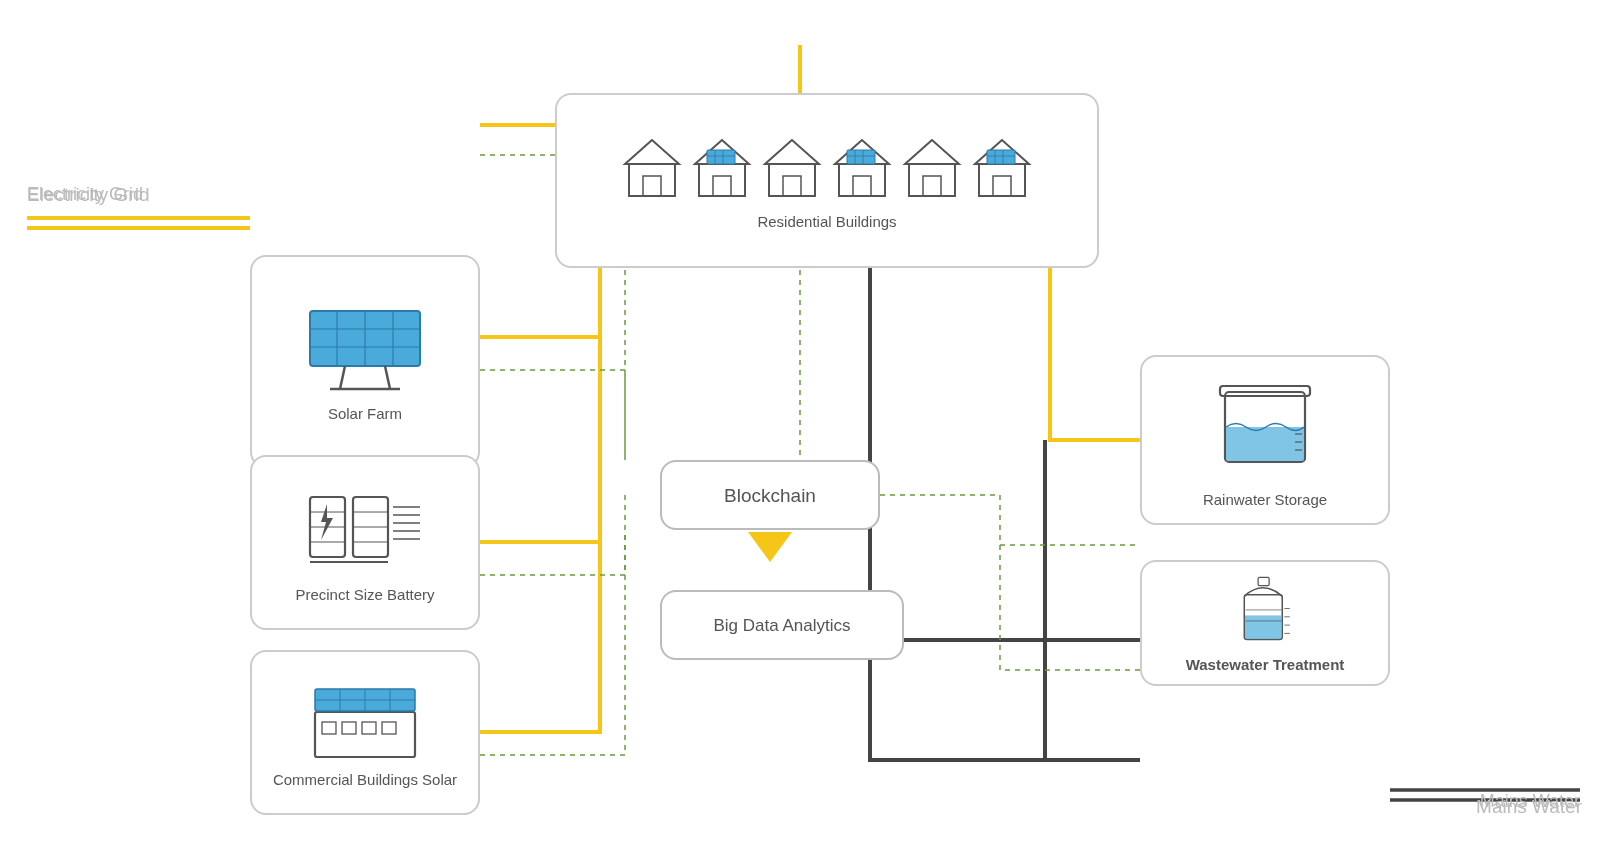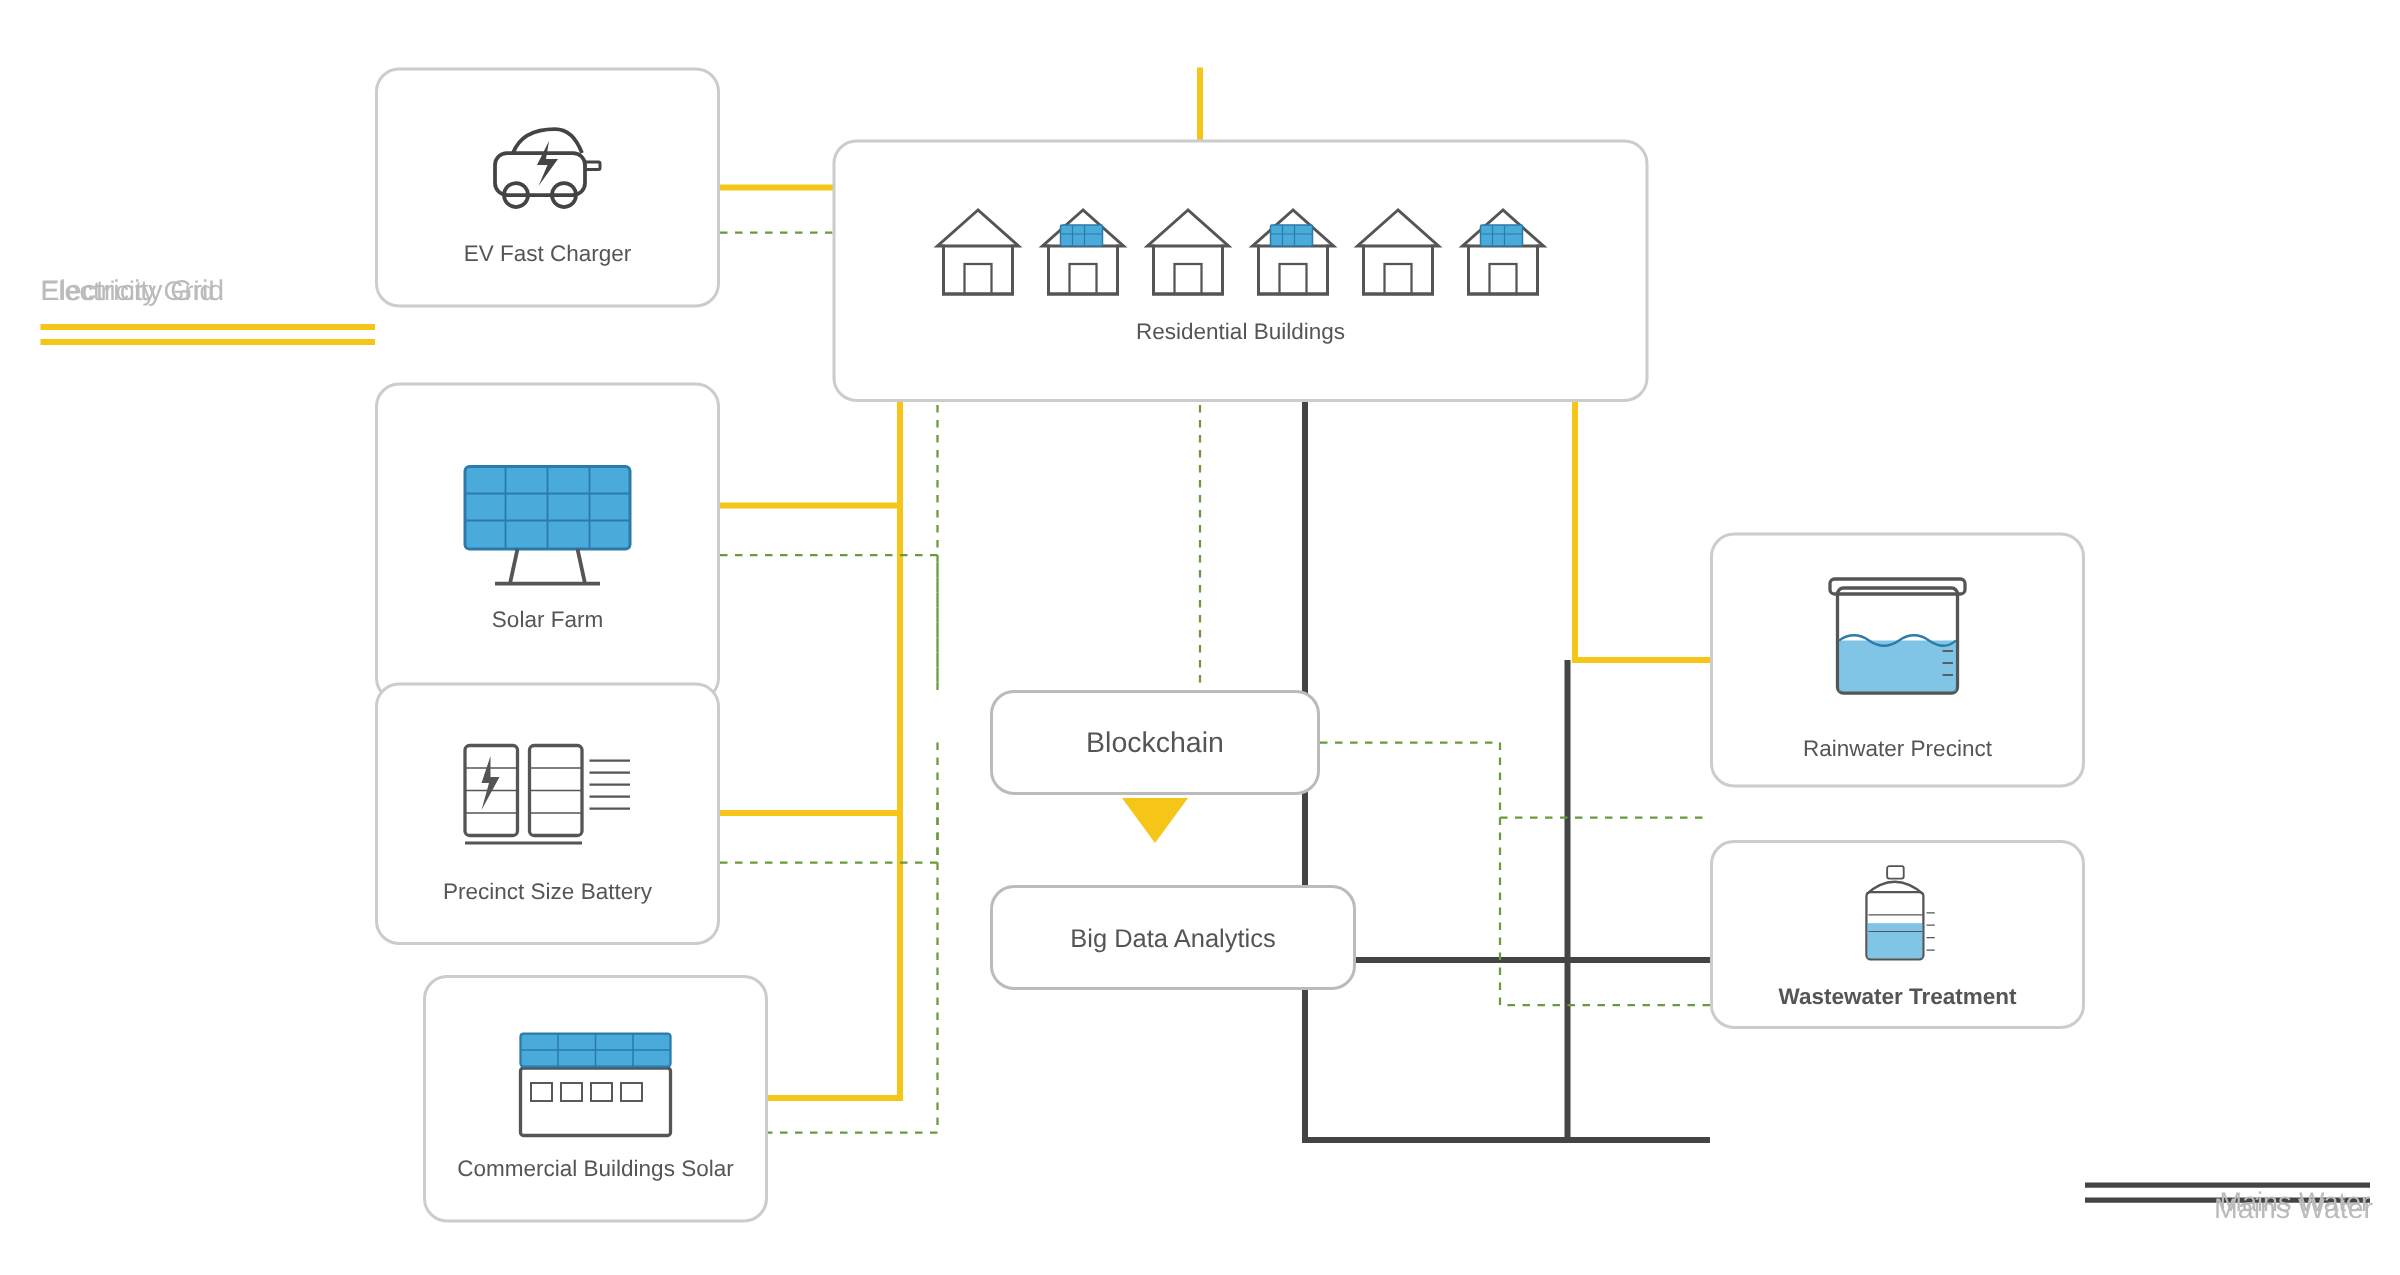--- a/index.html
+++ b/index.html
@@ -95,36 +95,20 @@
     <polyline points="800,220 800,495 660,495" fill="none" stroke="#6a9a3a" stroke-width="1.5" stroke-dasharray="5,5"></polyline>
 
     <polyline points="1000,545 1000,670 1140,670" fill="none" stroke="#6a9a3a" stroke-width="1.5" stroke-dasharray="5,5"></polyline>
 
   </svg>
 
   <div class="grid-line-label" style="left:27px; top:184px;">Electricity Grid</div>
 
   <div class="grid-line-label" style="right:20px; bottom:38px;">Mains Water</div>
 
-  <div class="node" style="left:250px; top:45px; width:230px; height:160px;">
-    <svg width="90" height="80" viewBox="0 0 90 80">
-
-      <rect x="10" y="30" width="60" height="28" rx="8" fill="none" stroke="#444" stroke-width="2.5"></rect>
-
-      <path d="M22 30 Q28 14 50 14 Q62 14 68 30" fill="none" stroke="#444" stroke-width="2.5"></path>
-
-      <circle cx="24" cy="58" r="8" fill="none" stroke="#444" stroke-width="2.5"></circle>
-      <circle cx="56" cy="58" r="8" fill="none" stroke="#444" stroke-width="2.5"></circle>
-
-      <polygon points="46,22 38,38 45,38 39,52 52,34 44,34" fill="#444"></polygon>
-
-      <rect x="70" y="36" width="10" height="5" rx="1" fill="none" stroke="#444" stroke-width="2"></rect>
-    </svg>
-    <span class="node-label">EV Fast Charger</span>
-  </div>
 
   <div class="node" style="left:555px; top:45px; width:544px; height:175px;margin-top:48px;">
     <div style="display:flex; gap:8px; align-items:flex-end; justify-content:center;">
 
       <svg width="62" height="72" viewBox="0 0 62 72">
         <polygon points="31,8 4,32 8,32 8,64 54,64 54,32 58,32" fill="none" stroke="#555" stroke-width="2"></polygon>
         <rect x="8" y="32" width="46" height="32" fill="none" stroke="#555" stroke-width="2"></rect>
         <rect x="22" y="44" width="18" height="20" fill="none" stroke="#555" stroke-width="1.5"></rect>
       </svg>
 
@@ -212,21 +196,21 @@
       <line x1="88" y1="33" x2="115" y2="33" stroke="#555" stroke-width="1.5"></line>
       <line x1="88" y1="41" x2="115" y2="41" stroke="#555" stroke-width="1.5"></line>
       <line x1="88" y1="49" x2="115" y2="49" stroke="#555" stroke-width="1.5"></line>
       <line x1="88" y1="57" x2="115" y2="57" stroke="#555" stroke-width="1.5"></line>
 
       <line x1="5" y1="80" x2="83" y2="80" stroke="#555" stroke-width="2"></line>
     </svg>
     <span class="node-label">Precinct Size Battery</span>
   </div>
 
-  <div class="node" style="left:250px; top:650px; width:230px; height:165px;margin-left:32px;">
+  <div class="node" style="left:250px; top:650px; width:230px; height:165px;">
     <svg width="130" height="85" viewBox="0 0 130 85">
 
       <rect x="15" y="35" width="100" height="45" rx="2" fill="none" stroke="#555" stroke-width="2.2"></rect>
 
       <rect x="22" y="45" width="14" height="12" fill="none" stroke="#555" stroke-width="1.3"></rect>
       <rect x="42" y="45" width="14" height="12" fill="none" stroke="#555" stroke-width="1.3"></rect>
       <rect x="62" y="45" width="14" height="12" fill="none" stroke="#555" stroke-width="1.3"></rect>
       <rect x="82" y="45" width="14" height="12" fill="none" stroke="#555" stroke-width="1.3"></rect>
 
       <rect x="15" y="12" width="100" height="22" rx="2" fill="#4AABDB" stroke="#2a7aaa" stroke-width="1.5"></rect>
@@ -258,21 +242,21 @@
       <rect x="16" y="55" width="78" height="34" fill="#4AABDB" opacity="0.7"></rect>
 
       <path d="M16 55 Q26 48 36 55 Q46 62 56 55 Q66 48 76 55 Q86 62 94 55" fill="none" stroke="#2a7aaa" stroke-width="1.5"></path>
 
       <rect x="10" y="14" width="90" height="10" rx="3" fill="none" stroke="#555" stroke-width="2.2"></rect>
 
       <line x1="85" y1="62" x2="92" y2="62" stroke="#555" stroke-width="1.2"></line>
       <line x1="85" y1="70" x2="92" y2="70" stroke="#555" stroke-width="1.2"></line>
       <line x1="85" y1="78" x2="92" y2="78" stroke="#555" stroke-width="1.2"></line>
     </svg>
-    <span class="node-label">Rainwater Precinct</span>
+    <span class="node-label">Rainwater Storage</span>
   </div>
 
   <div class="node" style="left:1140px; top:560px; width:250px; height:126px;font-weight:bold;">
     <svg width="100" height="105" viewBox="0 0 100 105">
 
       <rect x="20" y="30" width="55" height="65" rx="4" fill="none" stroke="#555" stroke-width="2.2"></rect>
 
       <rect x="21" y="60" width="53" height="34" fill="#4AABDB" opacity="0.7"></rect>
 
       <path d="M20 32 Q47 8 75 32" fill="none" stroke="#555" stroke-width="2.2"></path>

